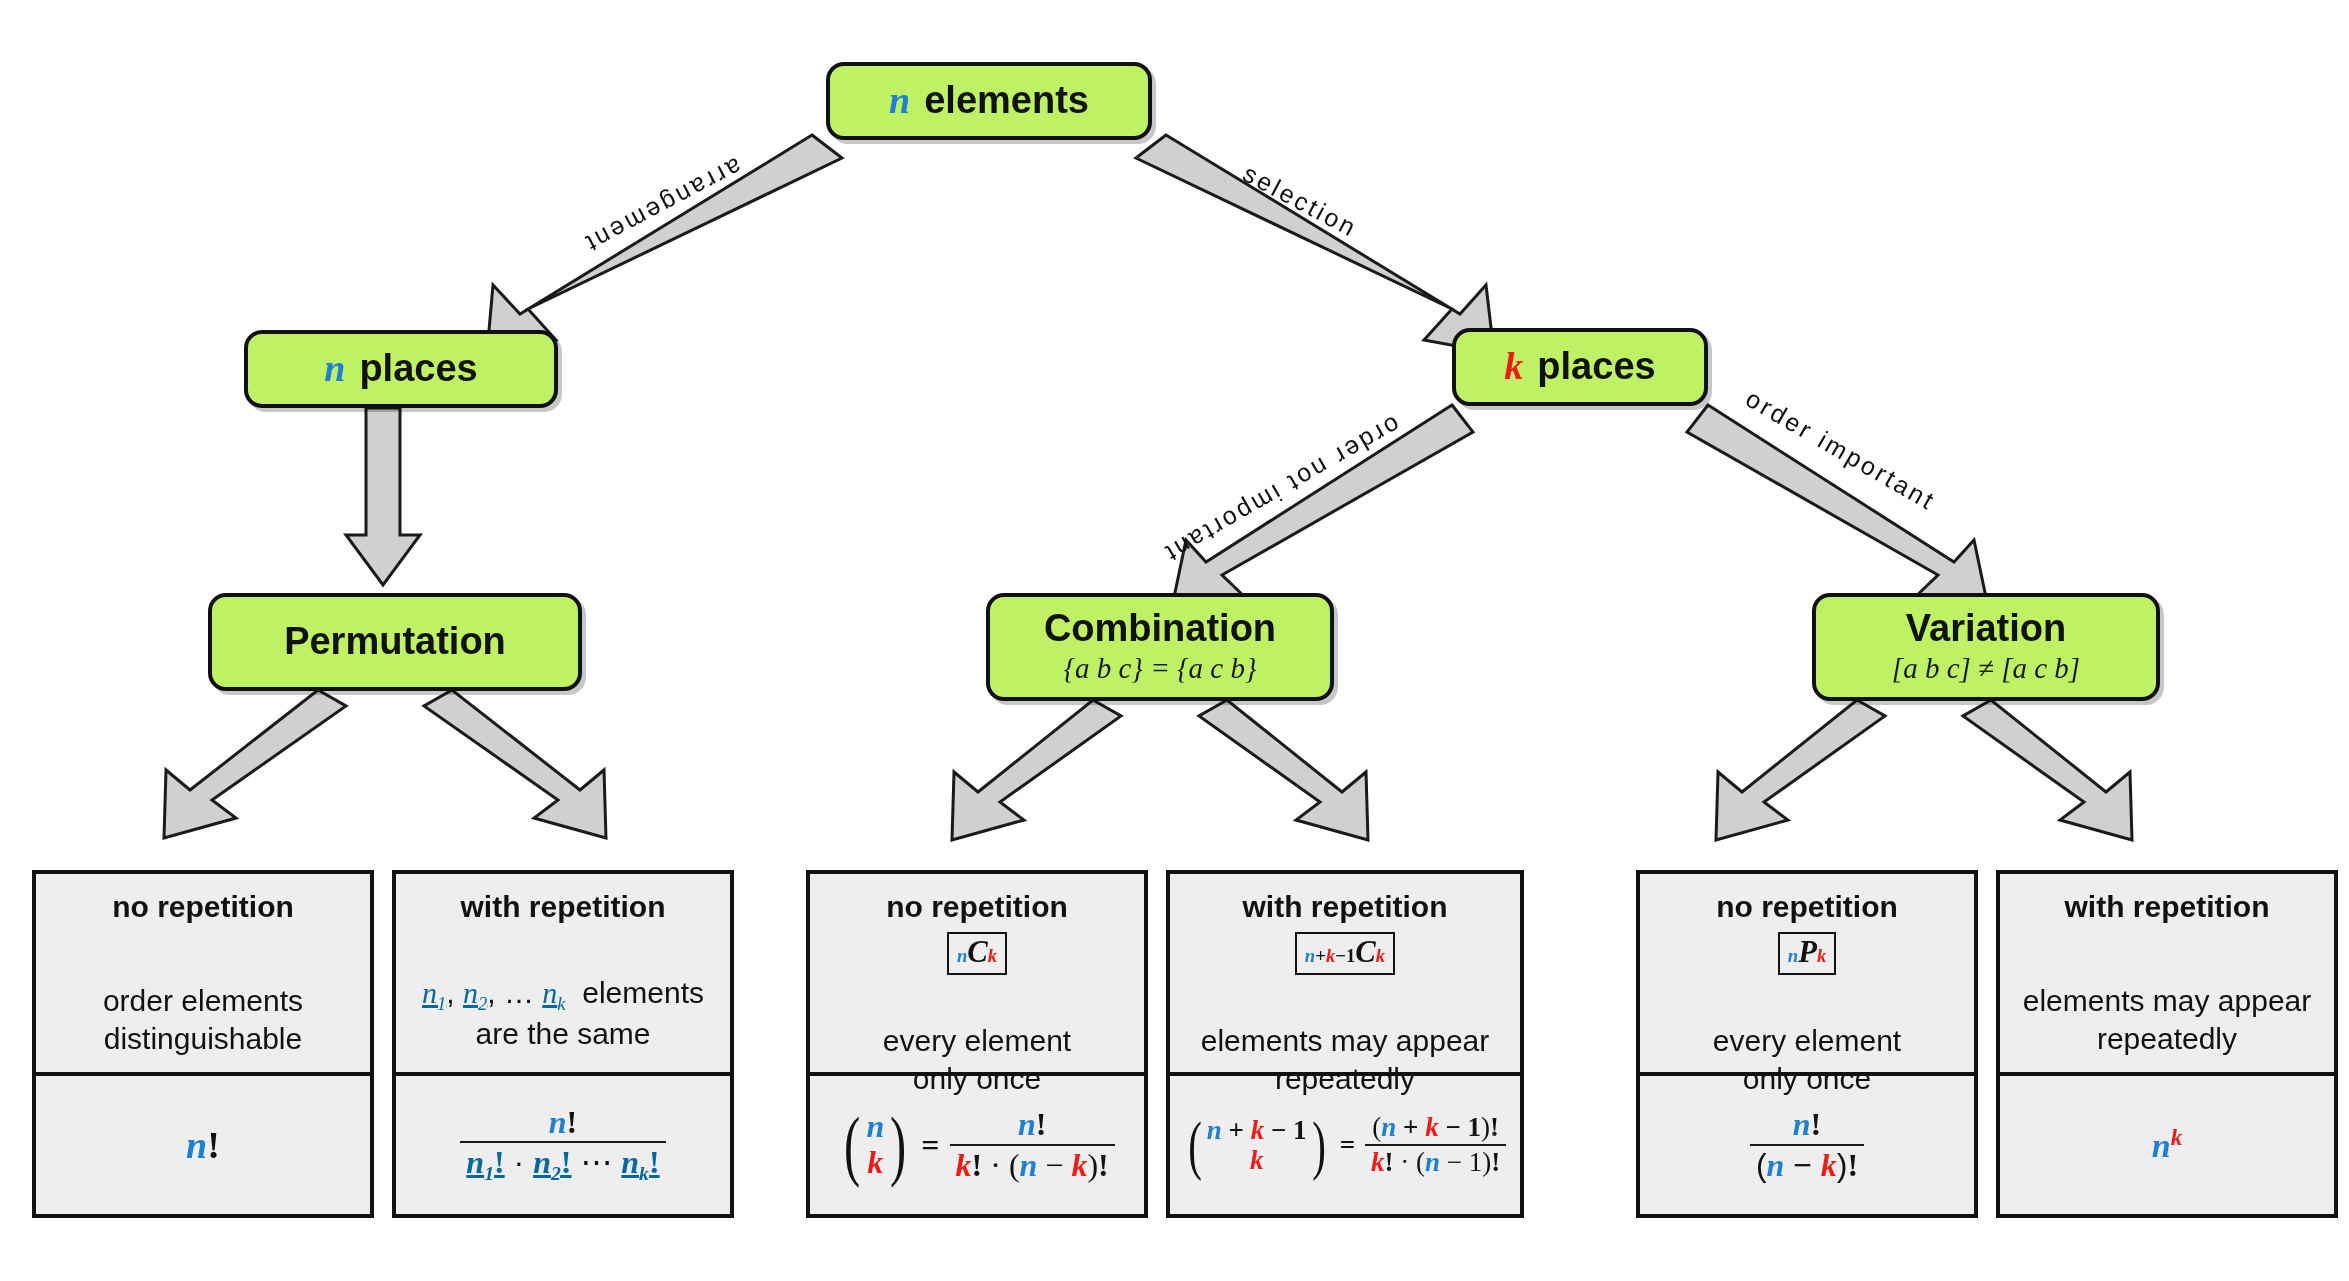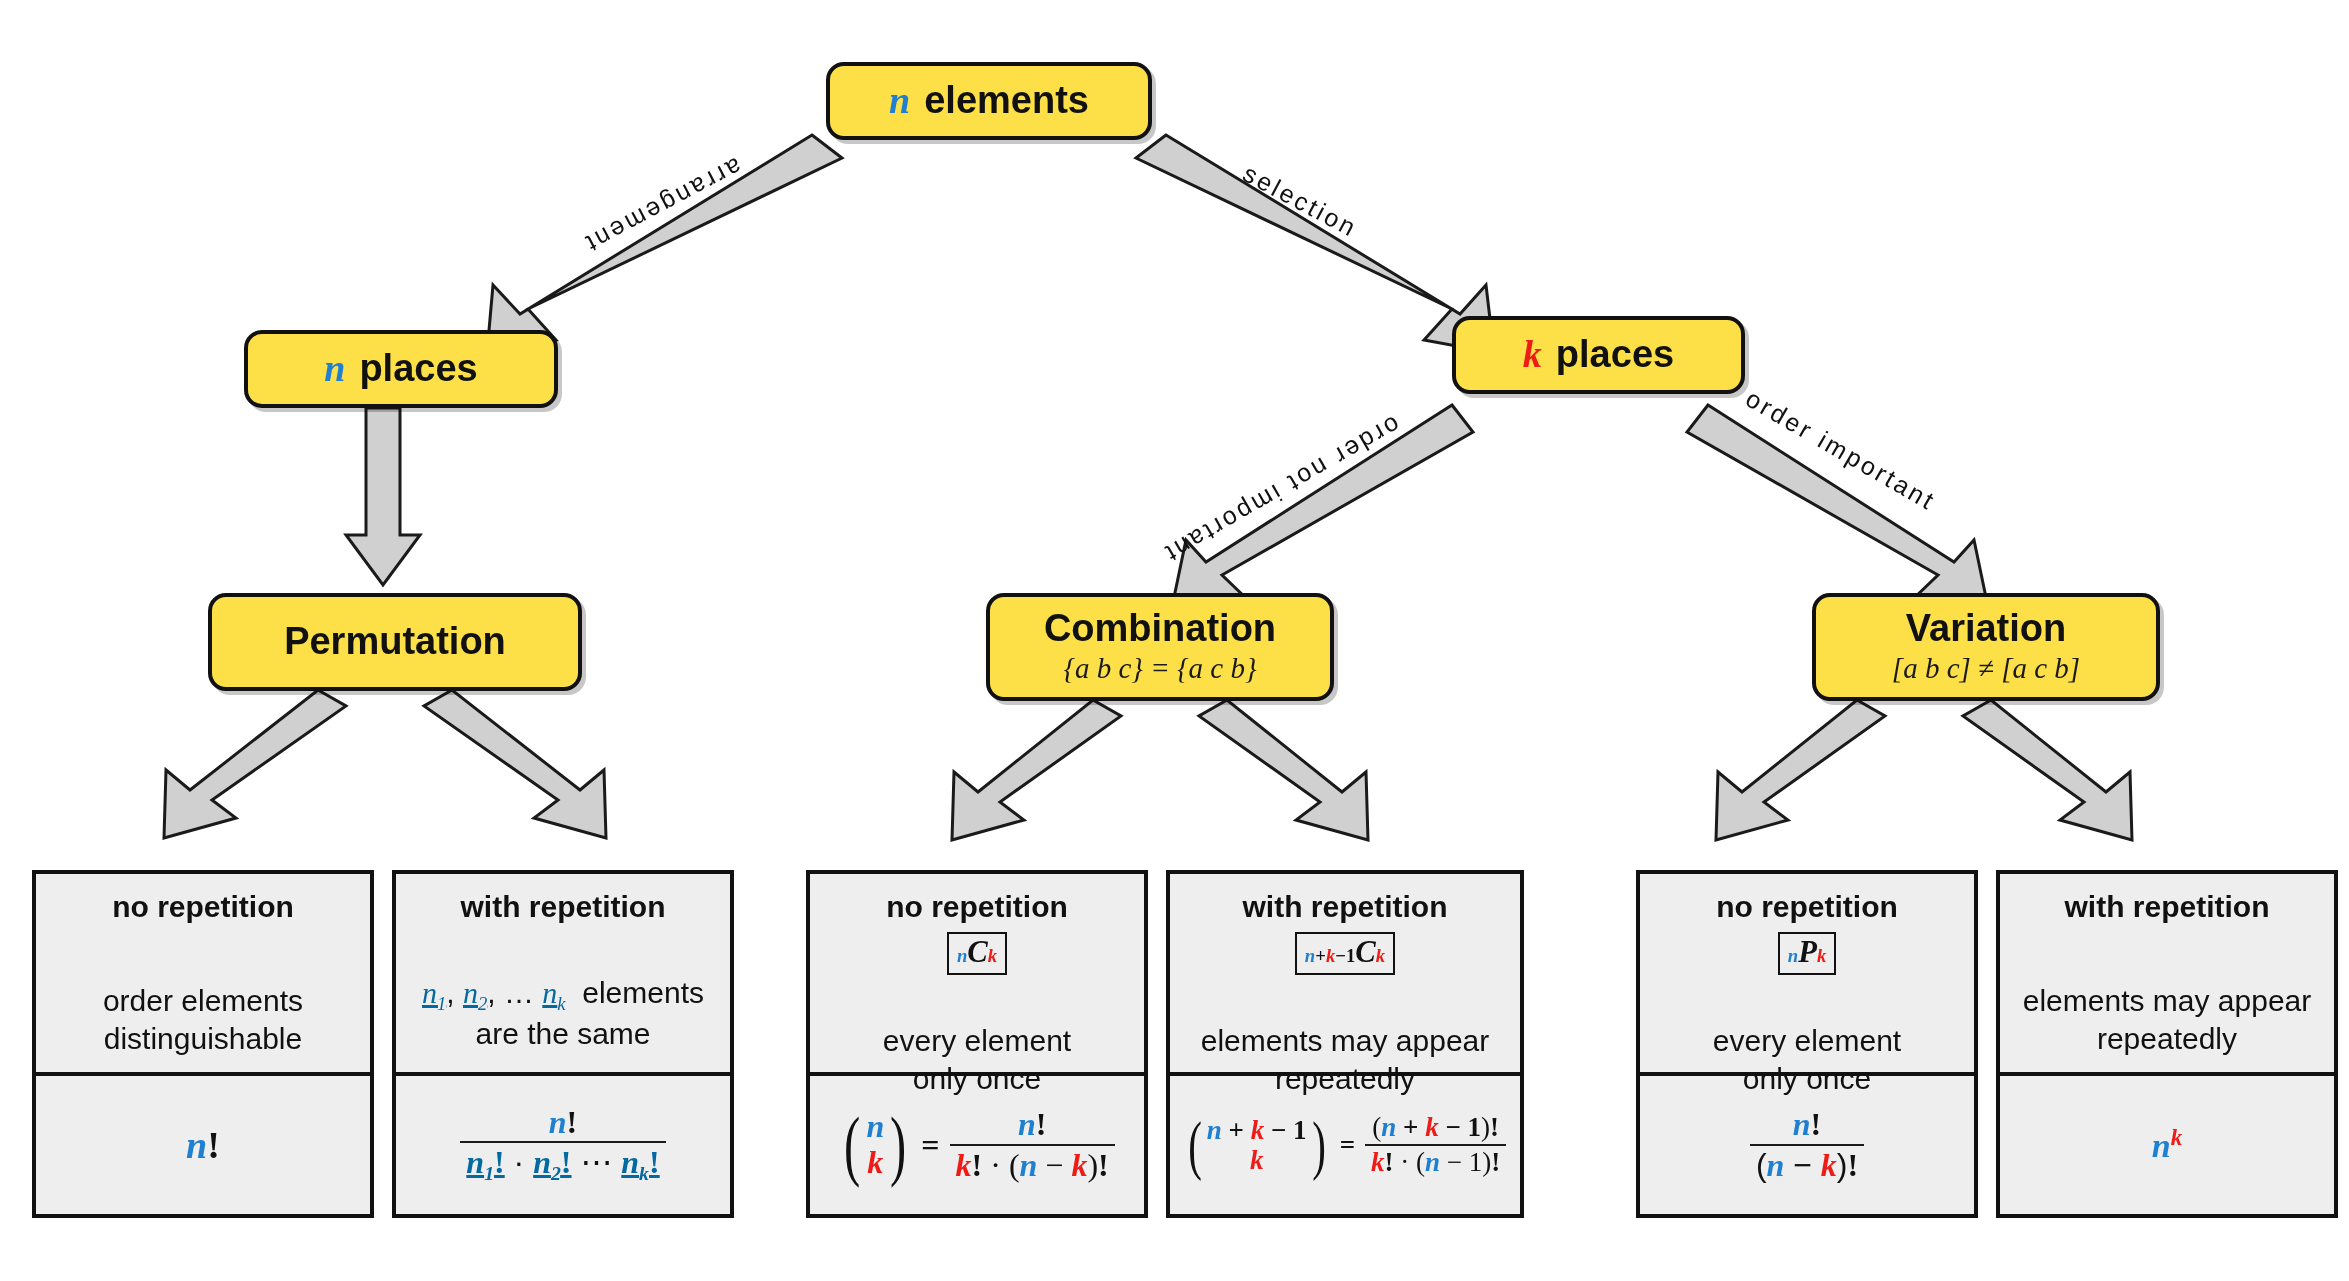--- a/index.html
+++ b/index.html
@@ -21,21 +21,21 @@
     position: absolute;
     left: 0; top: 0;
     width: 2349px;
     height: 1281px;
     pointer-events: none;
   }
 
   
   .rnode {
     position: absolute;
-    background: #fde047;
+    background: #bef264;
     border: 4px solid #111111;
     border-radius: 18px;
     box-sizing: border-box;
     display: flex;
     flex-direction: column;
     align-items: center;
     justify-content: center;
     box-shadow: 4px 4px 0 rgba(0,0,0,0.22);
   }
   .rnode .title {
@@ -208,21 +208,21 @@
       <span class="mth blue">n</span><span style="display:inline-block;width:14px;"></span><span>elements</span>
     </div>
   </div>
 
   <div class="rnode" style="left:244px; top:330px; width:314px; height:78px;">
     <div class="title" style="font-size:38px;">
       <span class="mth blue">n</span><span style="display:inline-block;width:14px;"></span><span>places</span>
     </div>
   </div>
 
-  <div class="rnode" style="left:1452px; top:316px; width:293px; height:78px;">
+  <div class="rnode" style="left:1452px; top:328px; width:256px; height:78px;">
     <div class="title" style="font-size:38px;">
       <span class="mth red">k</span><span style="display:inline-block;width:14px;"></span><span>places</span>
     </div>
   </div>
 
   <div class="rnode" style="left:208px; top:593px; width:374px; height:98px;">
     <div class="title" style="font-size:38px;">Permutation</div>
   </div>
 
   <div class="rnode" style="left:986px; top:593px; width:348px; height:108px;">

